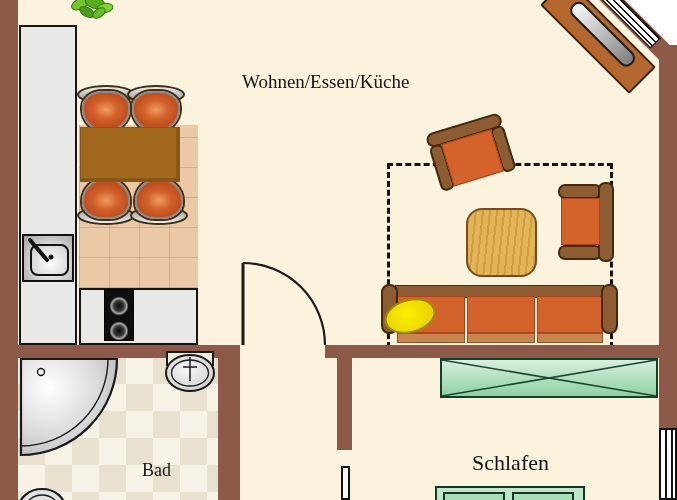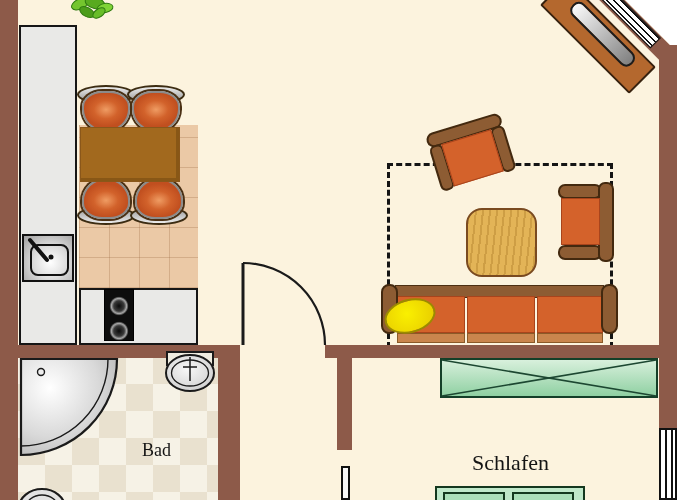--- a/index.html
+++ b/index.html
@@ -200,15 +200,16 @@
       <line x1="190" y1="357" x2="190" y2="381" stroke="#1a1a1a" stroke-width="1.5"></line>
       <line x1="183" y1="367" x2="197" y2="367" stroke="#1a1a1a" stroke-width="1.5"></line>
     </g>
 
     <g>
       <ellipse cx="42" cy="508" rx="23" ry="19" fill="#e2e2e2" stroke="#1a1a1a" stroke-width="2.2"></ellipse>
       <ellipse cx="42" cy="508" rx="16" ry="13" fill="none" stroke="#1a1a1a" stroke-width="1.4"></ellipse>
     </g>
   </svg>
 
-  <div class="abs label" style="left:142px;top:440px;font-size:18px;">Bad</div>
+  <div class="abs label" style="left:242px;top:71px;font-size:19px;">Wohnen/Essen/Küche</div>
+  <div class="abs label" style="left:142px;top:460px;font-size:18px;">Bad</div>
   <div class="abs label" style="left:472px;top:450px;font-size:22px;">Schlafen</div>
 </div>
 
 </body></html>

